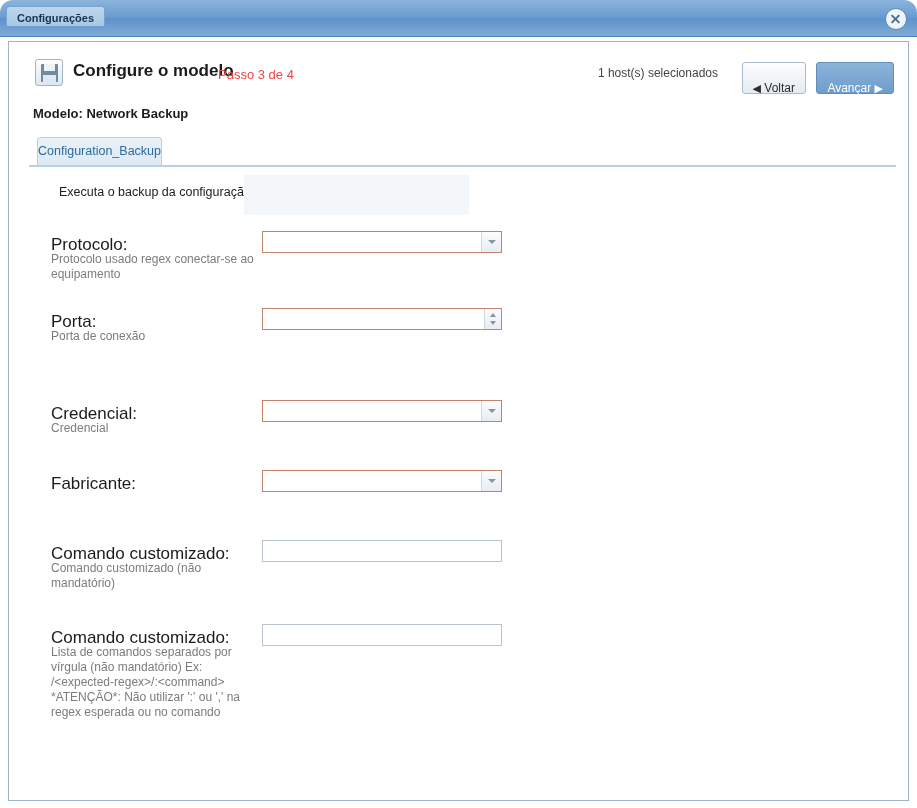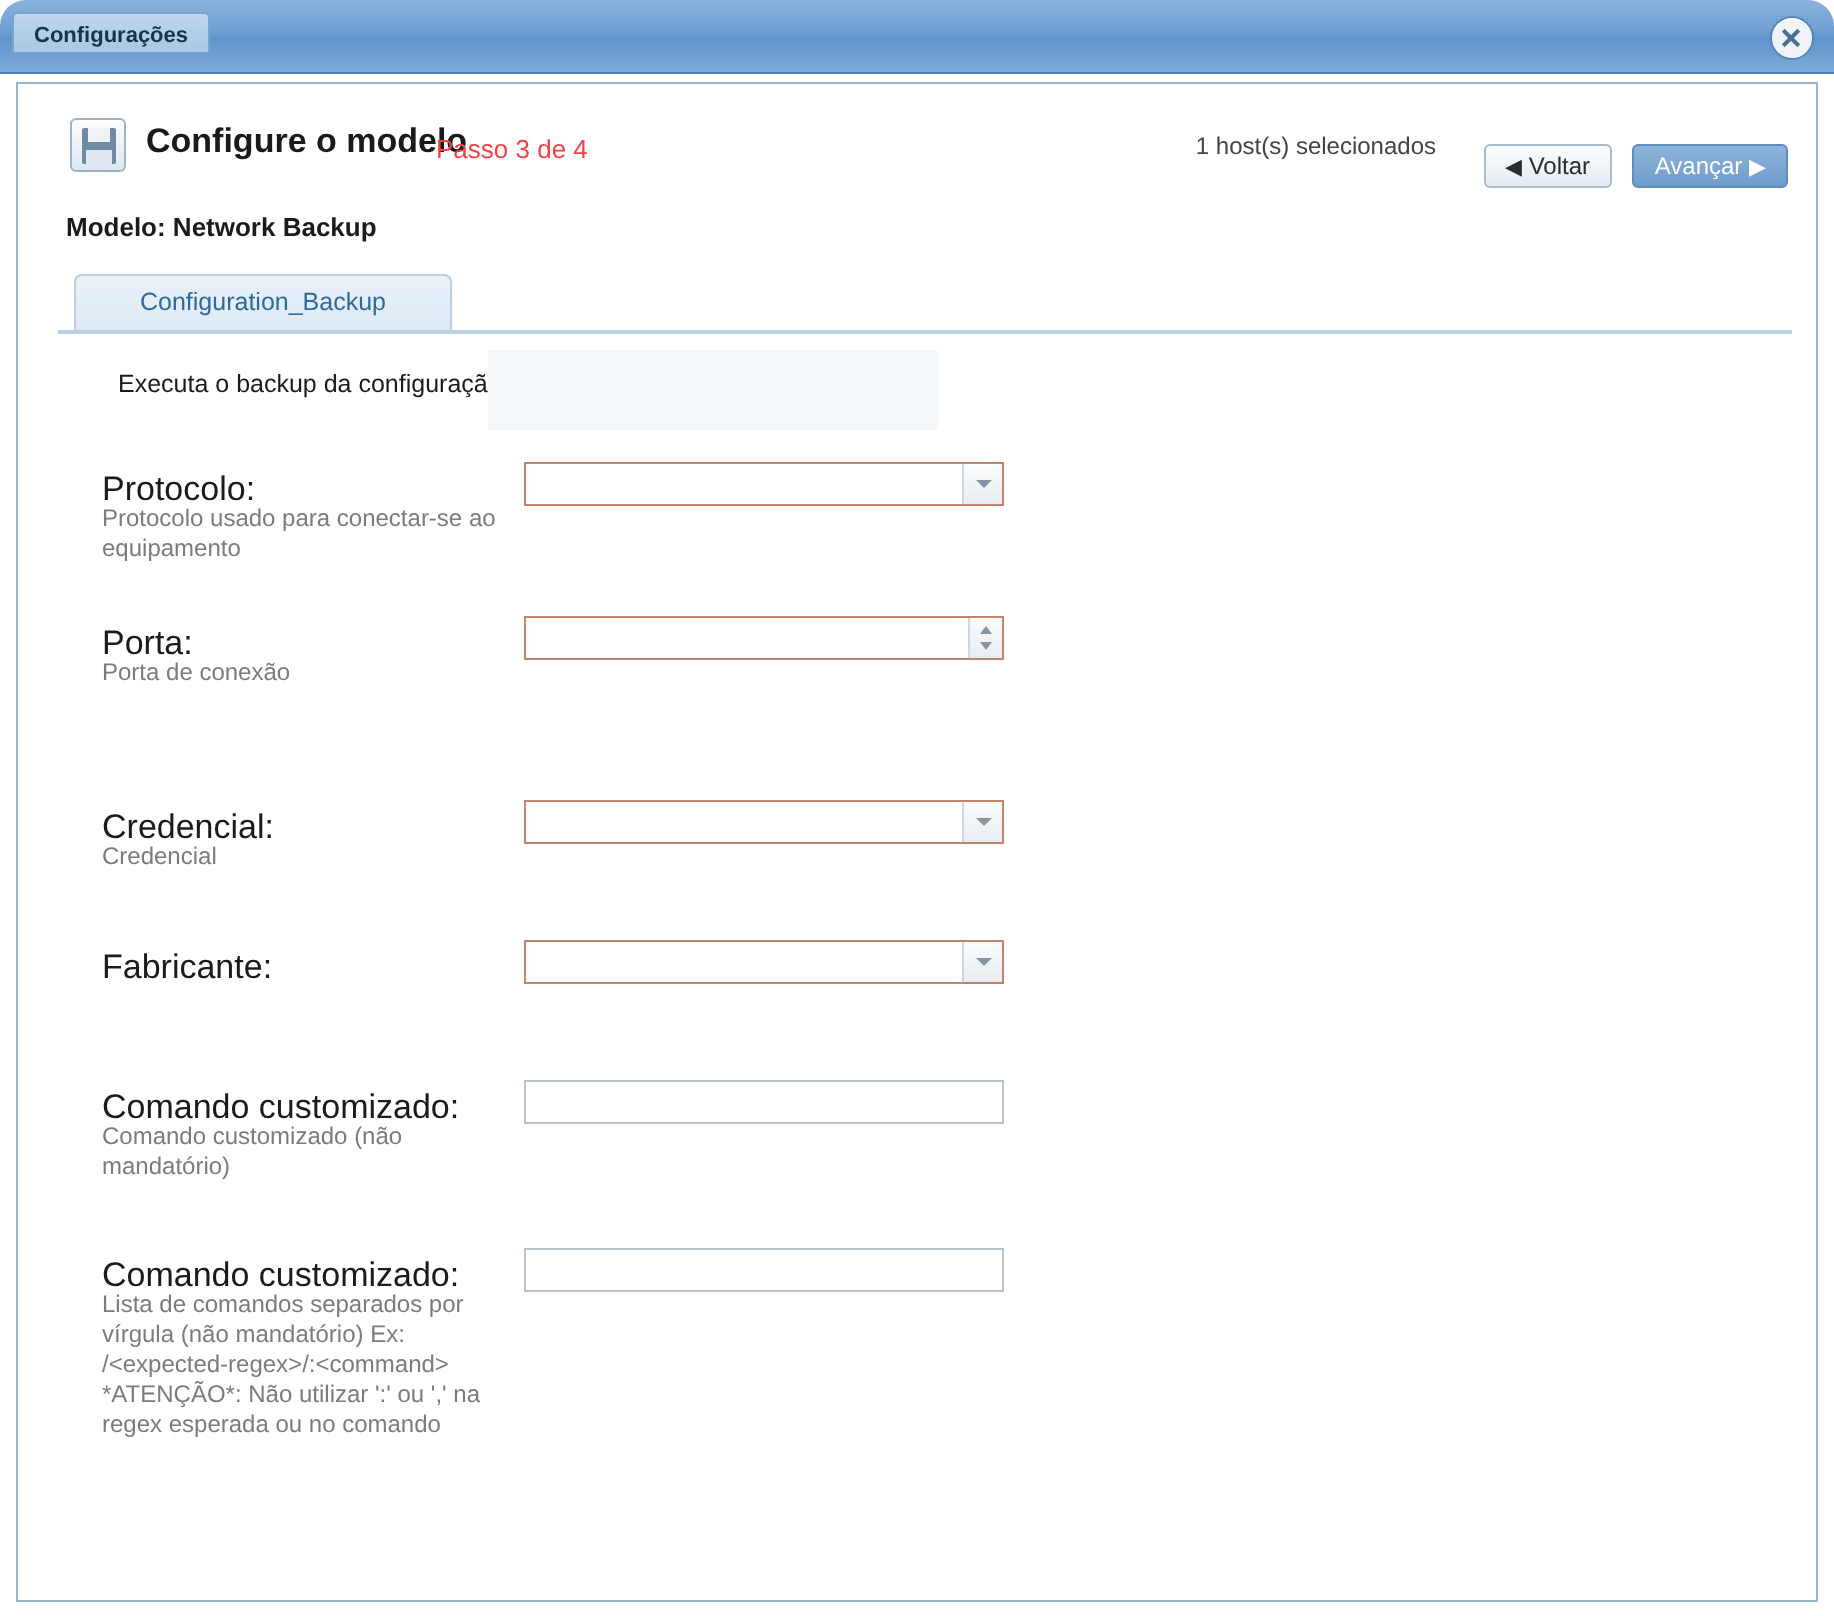--- a/index.html
+++ b/index.html
@@ -143,29 +143,29 @@
   }
   .header-hosts {
     position: absolute;
     right: 178px;
     top: 16px;
     font-size: 12px;
     color: #444444;
   }
   .btn {
     position: absolute;
-    top: 22px;
+    top: 12px;
     height: 22px;
     border: 1px solid #a9bccd;
     border-radius: 3px;
     background: linear-gradient(to bottom, #fcfdfe 0%, #e4ebf2 100%);
     font-size: 12px;
     color: #2c2c2c;
     line-height: 20px;
-    padding: 0 10px;
+    padding: 15px 10px;
     box-sizing: border-box;
     cursor: pointer;
     white-space: nowrap;
   }
   .btn-back { right: 90px; }
   .btn-next {
     right: 2px;
     background: linear-gradient(to bottom, #8db4da 0%, #6e9ccb 100%);
     border-color: #5d8cbd;
     color: #ffffff;
@@ -185,21 +185,21 @@
     position: relative;
     margin: 16px 12px 0 20px;
     height: 28px;
     border-bottom: 2px solid #b9cfe3;
   }
   .tab {
     position: absolute;
     left: 8px;
     top: 0;
     height: 28px;
-    padding: 0 32px;
+    padding: 0 0;
     background: linear-gradient(to bottom, #eaf2f9 0%, #dde9f4 100%);
     border: 1px solid #b9cfe3;
     border-bottom: none;
     border-radius: 4px 4px 0 0;
     font-size: 12.5px;
     color: #2c6aa0;
     line-height: 27px;
     box-sizing: border-box;
     cursor: pointer;
   }
@@ -355,21 +355,21 @@
     <div class="tabstrip">
       <div class="tab">Configuration_Backup</div>
     </div>
 
     <div class="form-area">
       <div class="ghost-box"></div>
       <div class="form-desc">Executa o backup da configuração do equipamento</div>
 
       <div class="field" style="margin-top:36px;">
         <div class="field-label">Protocolo:</div>
-        <div class="field-help">Protocolo usado para conectar-se ao equipamento</div>
+        <div class="field-help">Protocolo usado regex conectar-se ao equipamento</div>
         <div class="control">
           <input type="text" value="" style="">
           <div class="arrow-btn">
               <div class="caret"></div>
             </div>
         </div>
       </div>
 
       <div class="field" style="margin-top:37px;">
         <div class="field-label">Porta:</div>

